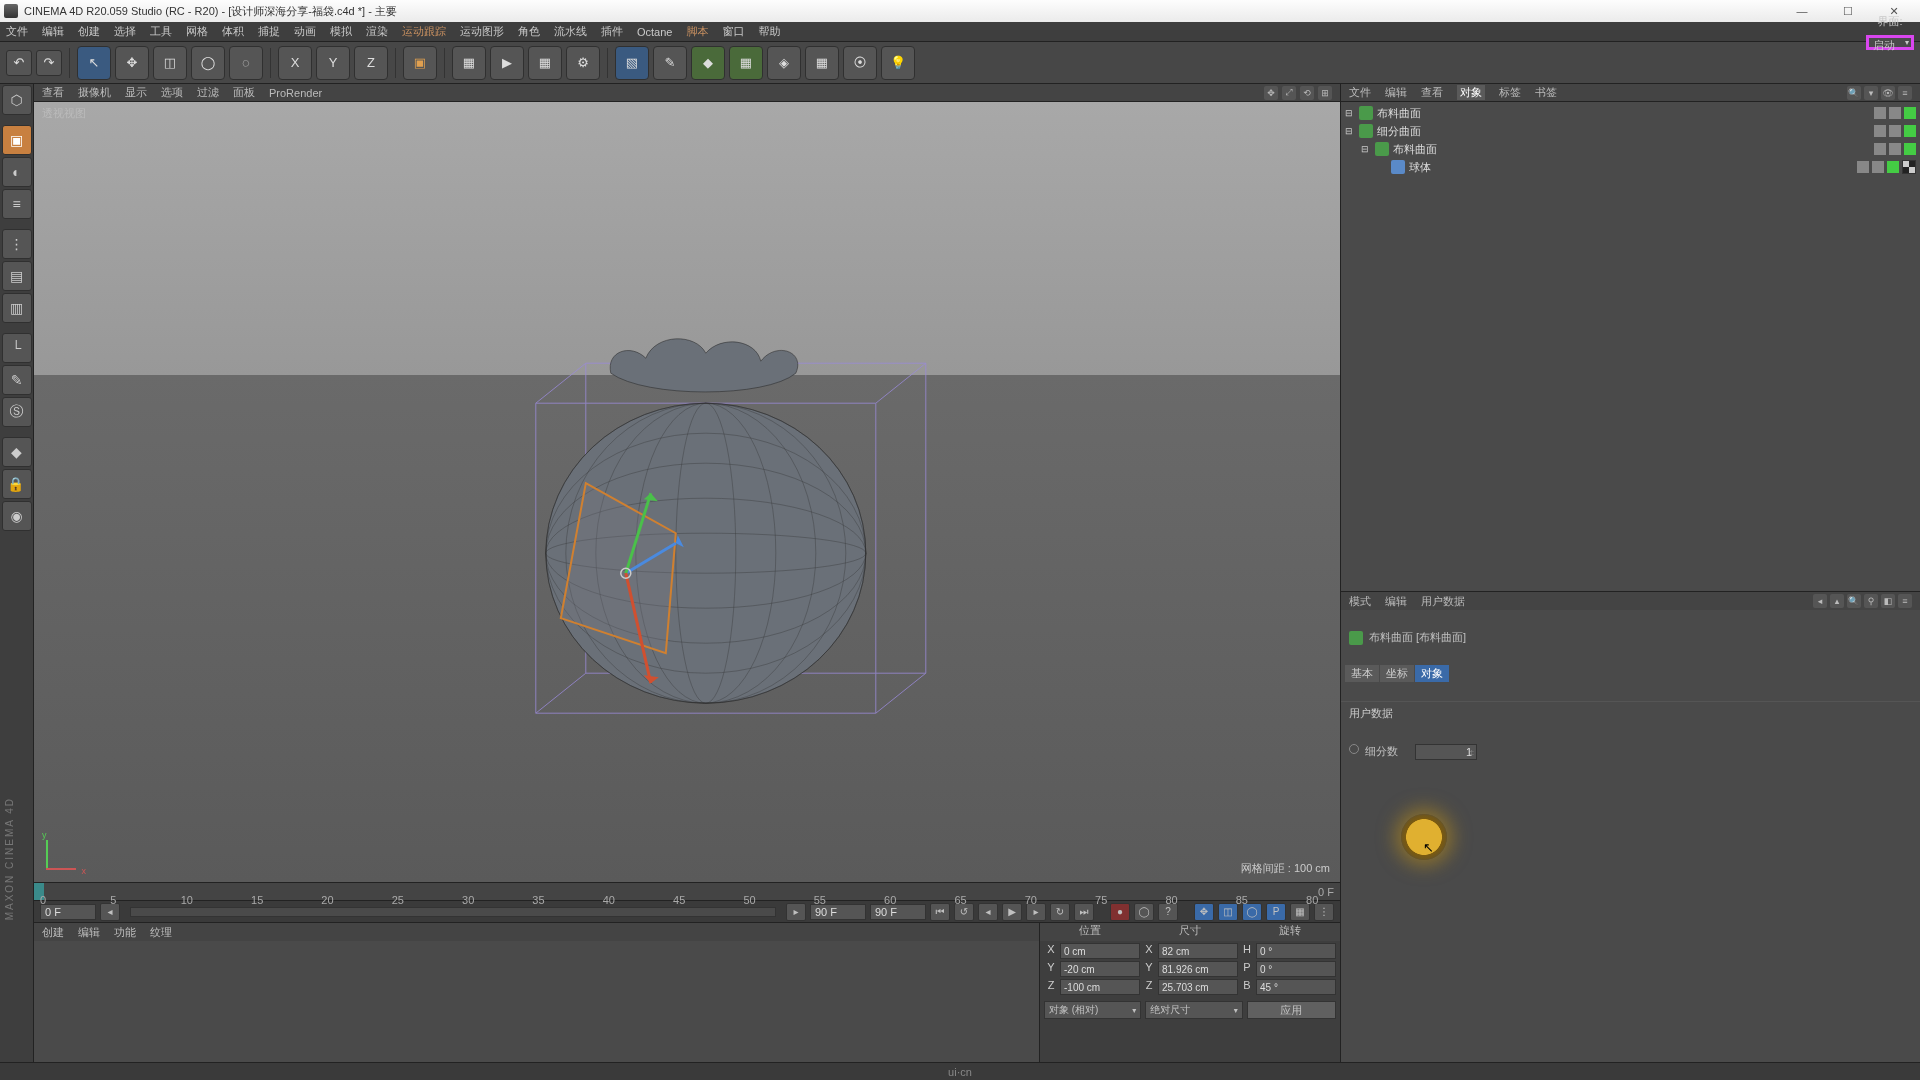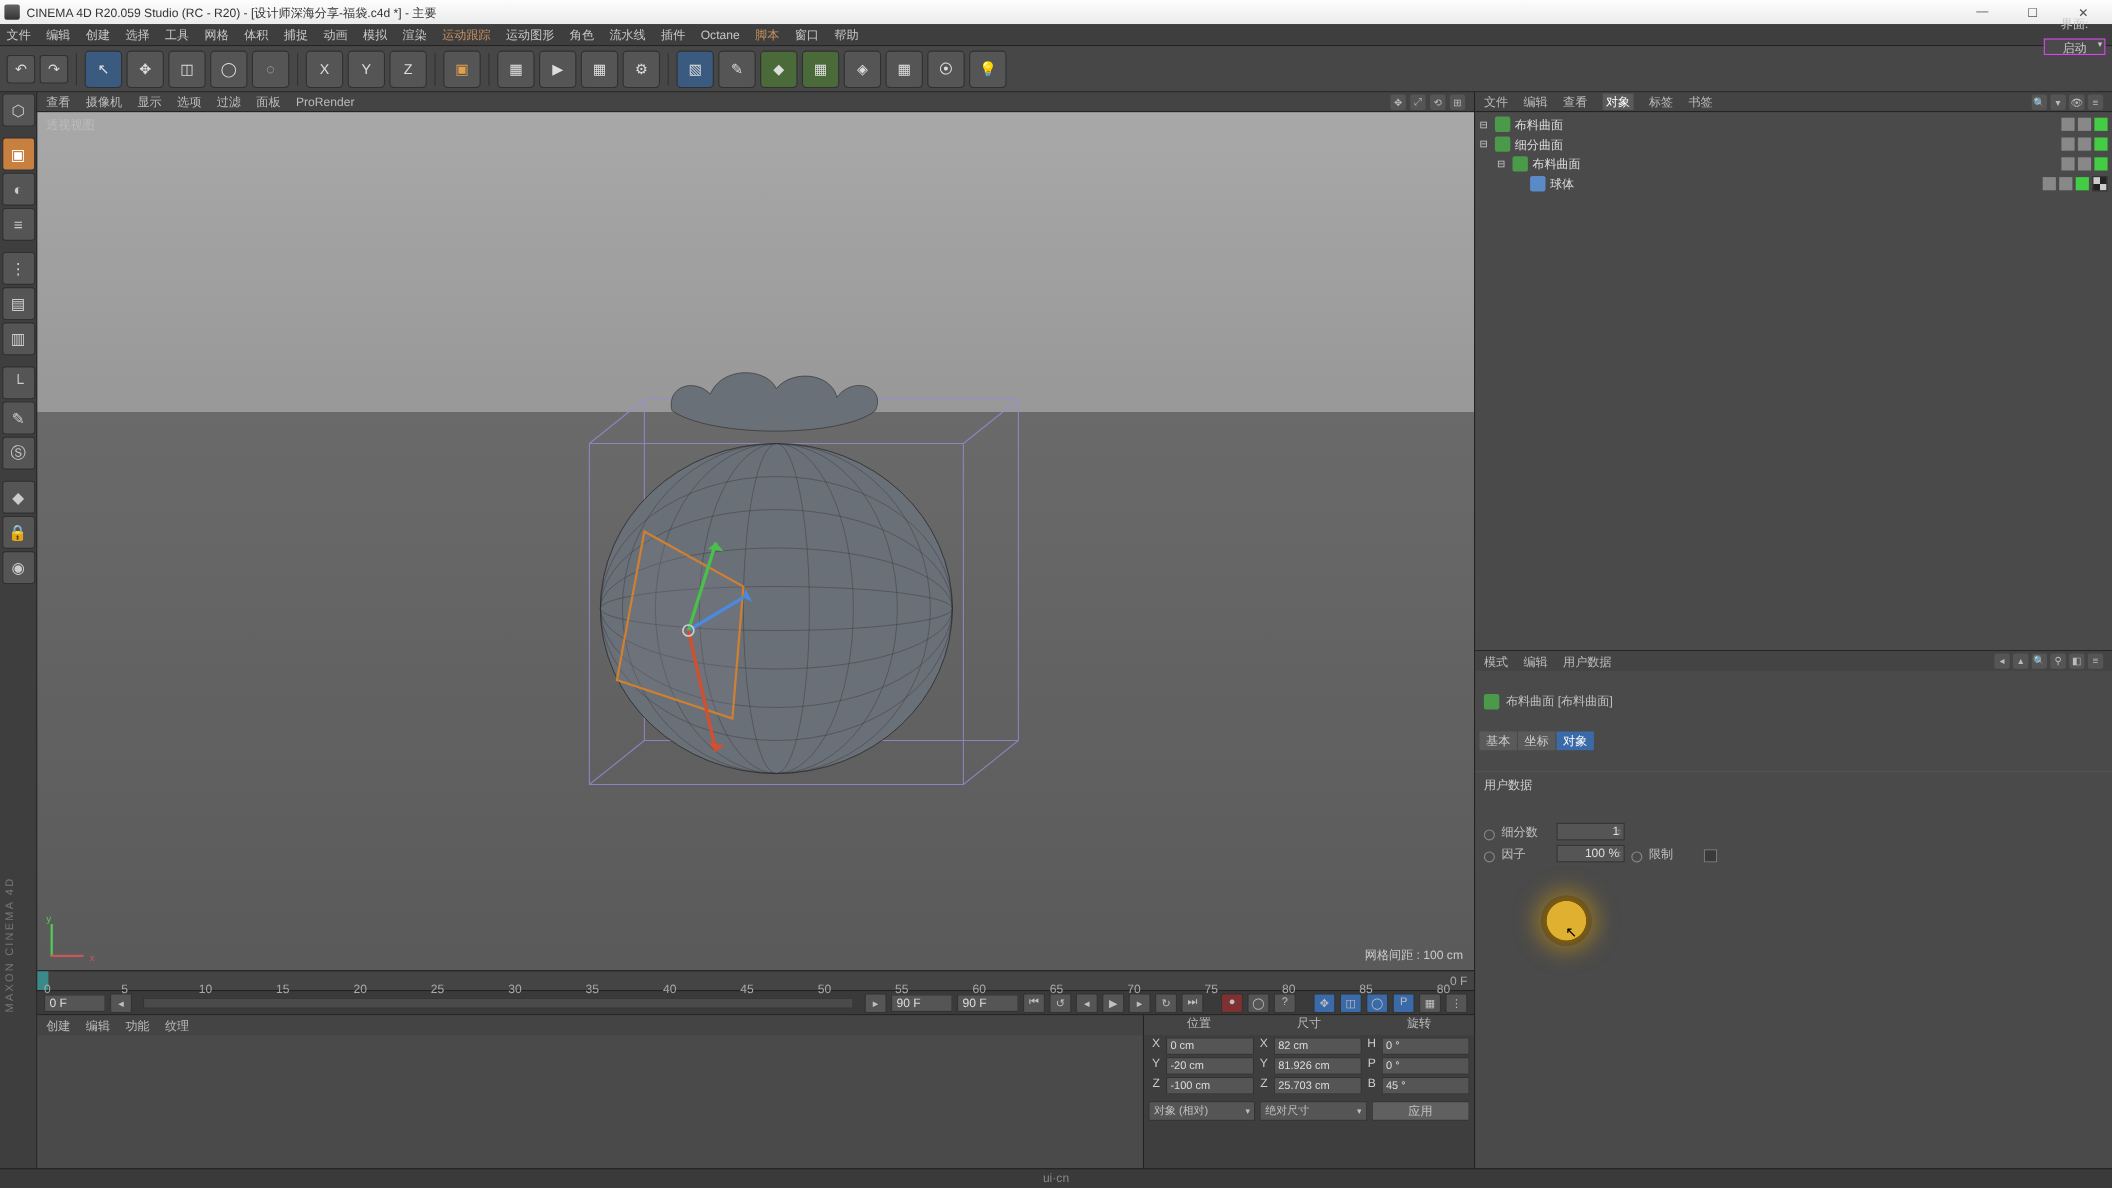--- a/index.html
+++ b/index.html
@@ -9,21 +9,21 @@
 .titlebar .left { display: flex; align-items: center; gap: 6px; }
 .titlebar .icon { width: 14px; height: 14px; background: linear-gradient(#666,#333); border-radius: 2px; }
 .titlebar .wbtns { display: flex; gap: 2px; }
 .titlebar .wbtn { width: 44px; height: 20px; display: flex; align-items: center; justify-content: center; color: #555; }
 
 .menubar { background: #3e3e3e; height: 20px; display: flex; align-items: center; padding: 0 6px; gap: 14px; border-bottom: 1px solid #222; }
 .menubar span { color: #c8c8c8; cursor: default; }
 .menubar .orange { color: #c89060; }
 
 .corner-opts { margin-left: auto; display: flex; align-items: center; gap: 6px; color: #aaa; flex-direction: column; }
-.corner-opts .combo { background: #4a4a4a; border: 1px solid #d946ef; padding: 0 16px 0 16px; height: 15px; position: relative; }
+.corner-opts .combo { background: #4a4a4a; border: 3px solid #d946ef; padding: 0 16px 0 4px; height: 15px; position: relative; }
 .corner-opts .combo::after { content: "▾"; position: absolute; right: 2px; font-size: 8px; }
 
 .toolbar { background: #474747; height: 42px; display: flex; align-items: center; padding: 0 6px; gap: 4px; border-bottom: 1px solid #222; }
 .tbtn { width: 26px; height: 26px; background: #555; border: 1px solid #303030; border-radius: 3px; display: flex; align-items: center; justify-content: center; font-size: 13px; color: #ddd; }
 .tbtn.big { width: 34px; height: 34px; border-radius: 4px; }
 .tbtn.active { background: #3a5a80; }
 .tbtn.green { background: #4a6a3a; }
 .tsep { width: 1px; height: 30px; background: #333; margin: 0 3px; }
 
 .main { flex: 1; display: flex; min-height: 0; }
@@ -78,21 +78,21 @@
 .attr-head { height: 18px; background: #444; display: flex; align-items: center; padding: 0 8px; gap: 14px; color: #bbb; }
 .attr-head .ricons { margin-left: auto; display: flex; gap: 3px; }
 .attr-head .ricons span { width: 14px; height: 14px; background: #555; border-radius: 2px; font-size: 9px; display: inline-flex; align-items: center; justify-content: center; }
 .attr-title { padding: 3px 8px; display: flex; align-items: center; gap: 6px; background: #4a4a4a; }
 .attr-title .oic { width: 14px; height: 14px; background: #4a9a4a; border-radius: 2px; }
 .attr-tabs { display: flex; gap: 1px; padding: 0 4px; }
 .attr-tabs span { background: #5a5a5a; padding: 1px 6px; color: #ccc; }
 .attr-tabs span.active { background: #3a6aa8; color: #fff; }
 .attr-section { padding: 4px 8px; color: #ccc; border-top: 1px solid #555; margin-top: 2px; }
 .attr-rows { padding: 2px 8px; }
-.arow { display: flex; align-items: flex-end; height: 20px; gap: 6px; }
+.arow { display: flex; align-items: flex-start; height: 20px; gap: 6px; }
 .arow .dot { width: 10px; height: 10px; border: 1px solid #888; border-radius: 50%; }
 .arow .lbl { width: 44px; }
 .arow .val { background: #555; border: 1px solid #333; height: 16px; width: 62px; padding: 0 4px; color: #ddd; display: flex; align-items: center; justify-content: flex-end; position: relative; }
 .arow .val::after { content: "‡"; position: absolute; right: 2px; color: #888; font-size: 8px; }
 .arow .chk { width: 12px; height: 12px; border: 1px solid #777; background: #3a3a3a; }
 
 .click-ring { position: absolute; width: 46px; height: 46px; border-radius: 50%; background: radial-gradient(circle,#e0b030 54%,#7a5a10 56%,rgba(0,0,0,0) 100%); box-shadow: 0 0 18px 6px rgba(200,150,20,0.5); }
 .cursor-ptr { position: absolute; margin-left: 22px; margin-top: 26px; font-size: 13px; color: #000; }
 
 .bottom-area { display: flex; height: 140px; background: #3a3a3a; border-top: 1px solid #222; }
@@ -470,28 +470,20 @@
       <div class="attr-section">用户数据</div>
       <div class="attr-rows" id="attr-rows" style="position:relative">
         <div class="click-ring" style="left:60px;top:72px">
           <span class="cursor-ptr">↖</span>
         </div>
       <div class="arow">
             <span class="dot"></span>
             <span class="lbl">细分数</span>
             <span class="val">1</span>
           </div>
-          <div class="arow">
-            <span class="dot"></span>
-            <span class="lbl">因子</span>
-            <span class="val">100 %</span>
-            <span class="dot"></span>
-            <span class="lbl">限制</span>
-            <span class="chk"></span>
-          </div>
         </div>
     </div>
   </div>
 </div>
 
 <div class="statusbar">
   <span class="watermark">ui·cn</span>
 </div>
 <div class="side-txt">MAXON CINEMA 4D</div>
 

